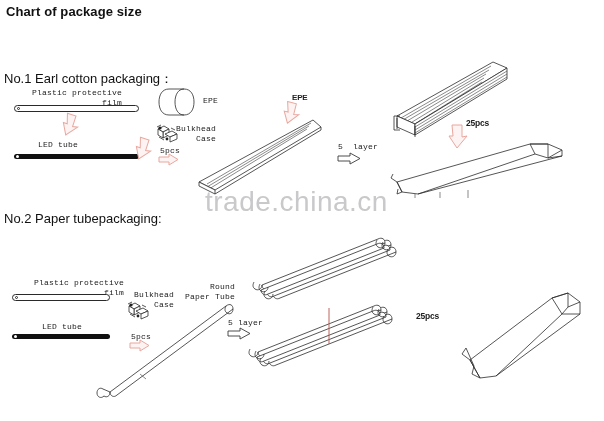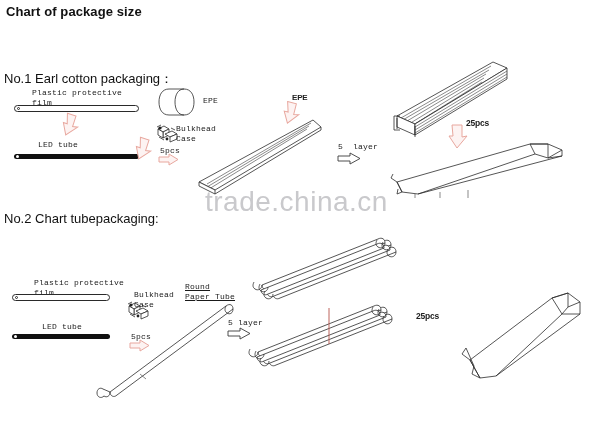--- a/index.html
+++ b/index.html
@@ -37,20 +37,21 @@
   #sec2-title { left: 4px; top: 211px; }
 
   
   .lbl {
     font-family: "Liberation Mono", "DejaVu Sans Mono", monospace;
     font-size: 8px;
     color: #1a1a1a;
     line-height: 10px;
     white-space: pre;
     letter-spacing: 0.2px;
+    text-align: right;
   }
   .lbl-b {
     font-family: "Liberation Sans", sans-serif;
     font-size: 8px;
     font-weight: bold;
     color: #222222;
     white-space: nowrap;
     letter-spacing: -0.2px;
   }
 
@@ -209,21 +210,21 @@
       <path class="ln" d="M17 46 L22 56 M150 8 L155 18 L38 58"></path>
       <path class="ln" d="M155 18 L168 22 L182 20 M168 8 L168 22"></path>
       <path class="ln" d="M150 8 L168 8 M182 14 L168 22"></path>
       <path class="ln" d="M17 46 L11 42 L13 38 M22 56 L17 58 L18 53"></path>
       <path class="ln-t" d="M35 58 L35 62 M60 56 L60 62 M88 54 L88 62"></path>
     </svg>
   </div>
 
   <div class="abs" id="watermark">trade.china.cn</div>
 
-  <div class="abs h-sec" id="sec2-title">No.2 Chart tubepackaging:</div>
+  <div class="abs h-sec" id="sec2-title">No.2 Paper tubepackaging:</div>
 
   <div class="abs lbl" style="left:34px; top:278px;">Plastic protective
 film</div>
   <div class="abs film-bar" style="left:12px; top:294px; width:98px;"></div>
 
   <div class="abs lbl" style="left:42px; top:322px;">LED tube</div>
   <div class="abs led-bar" style="left:12px; top:334px; width:98px;"></div>
 
   <div class="abs" style="left:126px; top:300px;">
     <svg width="26" height="22" viewBox="0 0 26 22">
@@ -240,21 +241,21 @@
   <div class="abs lbl" style="left:134px; top:290px;">Bulkhead
 Case</div>
 
   <div class="abs lbl" style="left:131px; top:332px;">5pcs</div>
   <div class="abs" style="left:129px; top:339px;">
     <svg width="24" height="14" viewBox="0 0 24 14">
       <path class="arrow-pink" d="M1 4 L11 4 L11 1 L20 6.5 L11 12 L11 9 L1 9 Z"></path>
     </svg>
   </div>
 
-  <div class="abs lbl" style="left:185px; top:282px;text-decoration:underline;">Round
+  <div class="abs lbl" style="left:185px; top:282px;">Round
 Paper Tube</div>
   <div class="abs" style="left:96px; top:300px;">
     <svg width="142" height="102" viewBox="0 0 142 102">
       <path class="fillw" d="M130 6 C134 3 137 5 137 9 L21 95 C18 98 14 96 14 92 Z"></path>
       <path class="ln" d="M137 9 C137 13 134 15 131 13 C128 11 129 8 130 6"></path>
       <path class="ln" d="M14 92 C14 96 11 98 8 96 C5 94 6 91 7 89 L14 92"></path>
       <path class="fillw" d="M7 89 C4 87 1 89 1 93 C1 97 5 99 8 96"></path>
       <path class="ln-t" d="M44 74 L50 79"></path>
     </svg>
   </div>

